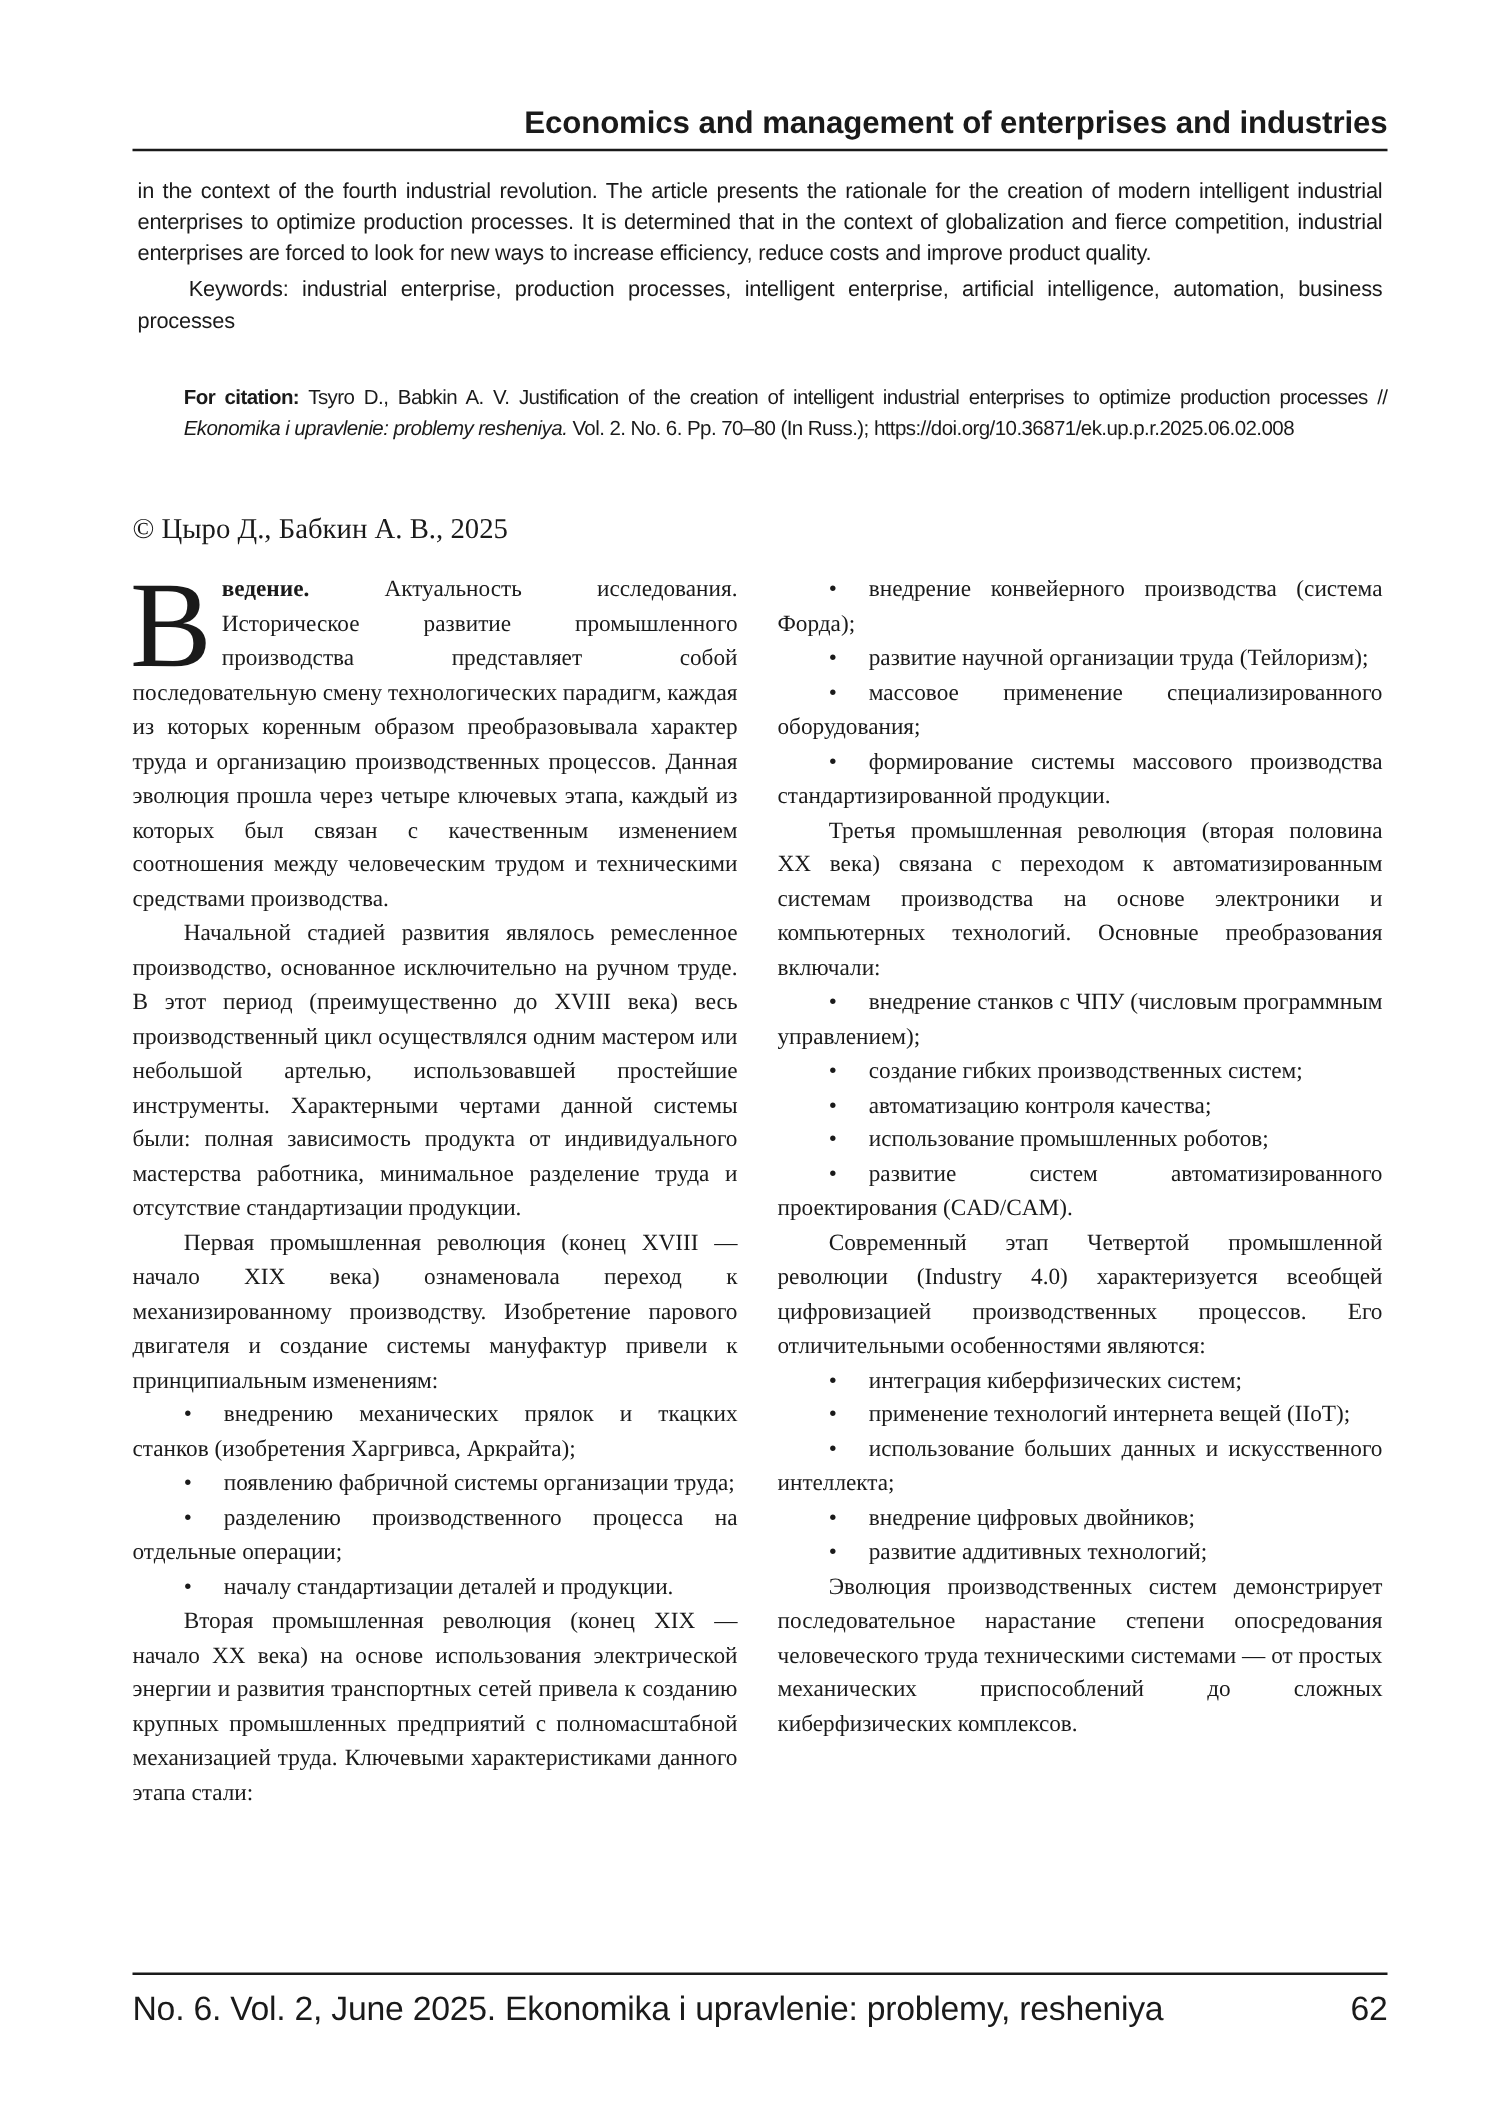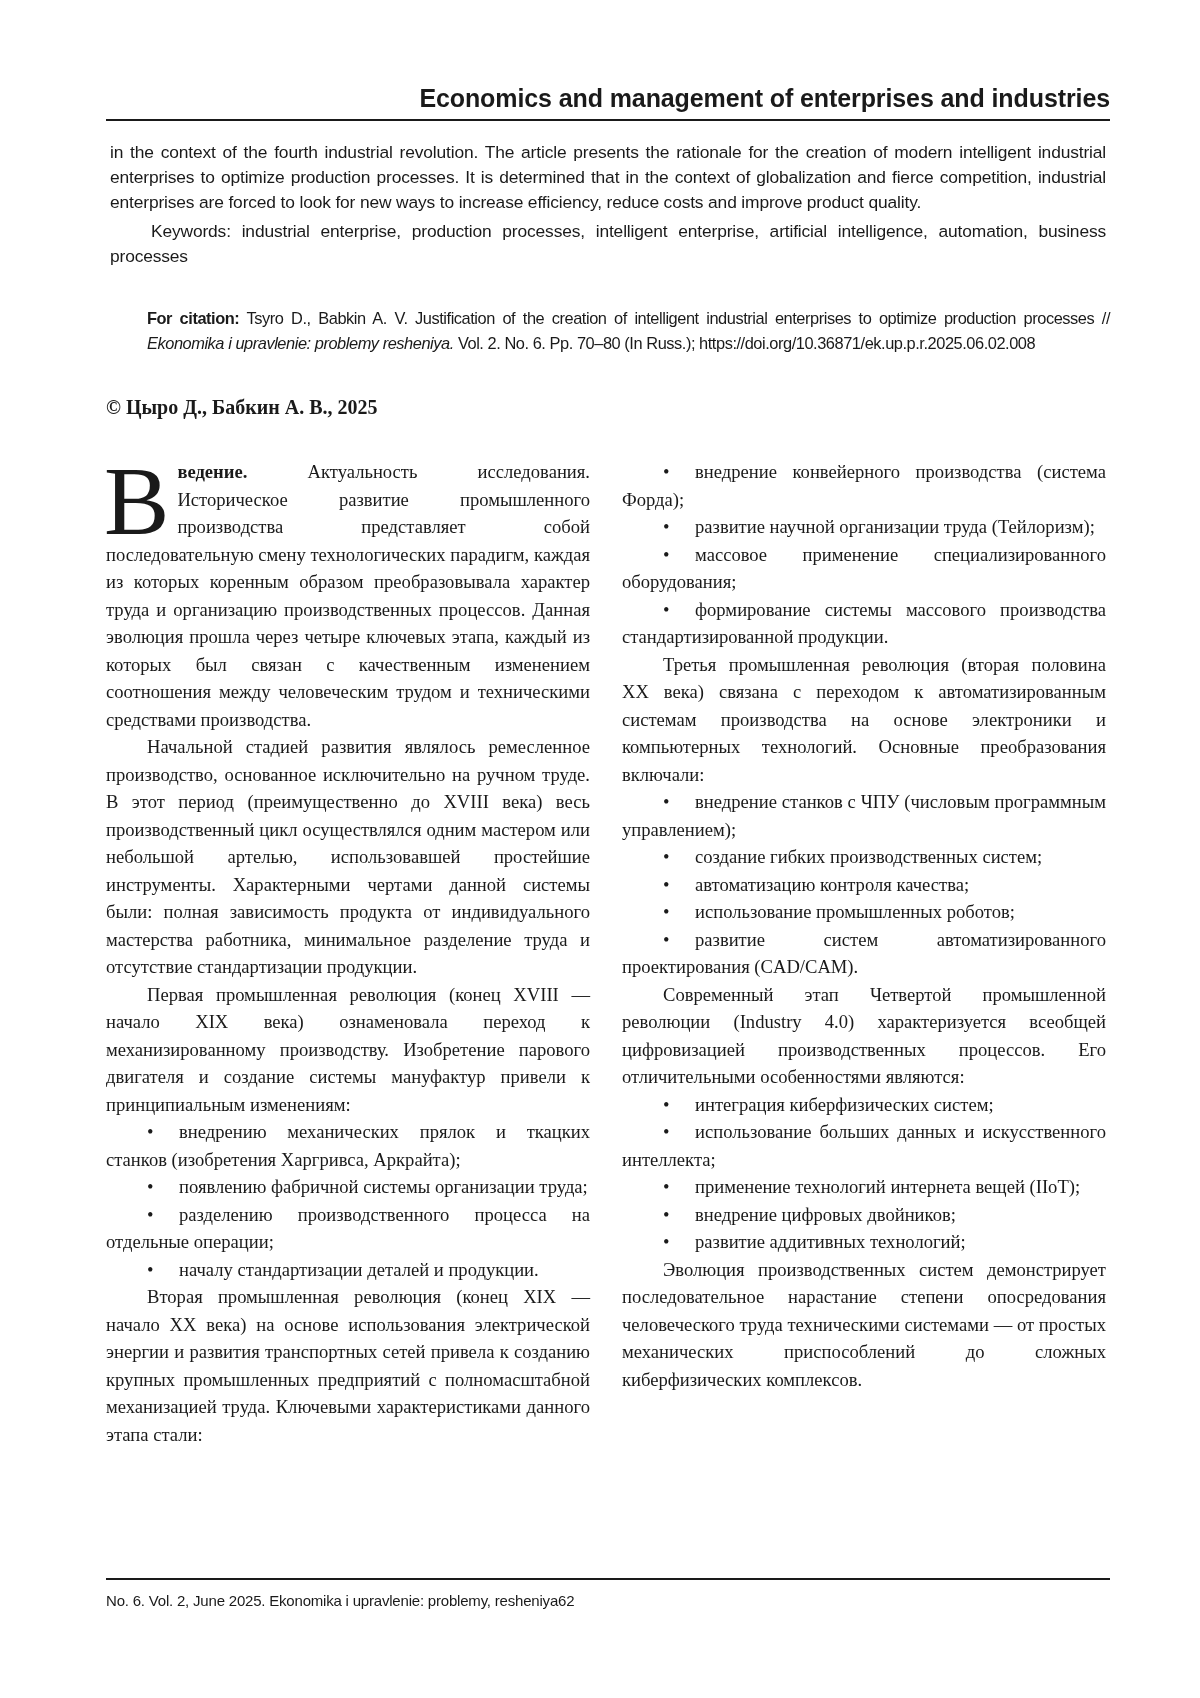--- a/index.html
+++ b/index.html
@@ -21,41 +21,41 @@
   .abstract .kw { text-indent: 41px; }
   .abstract .kw b { font-weight: normal; }
 
   .citation {
     position: absolute; left: 147px; right: 90px; top: 306px;
     font-size: 16.4px; line-height: 25px; text-align: justify; letter-spacing: -0.45px;
   }
   .citation b { font-weight: bold; }
   .citation i { font-style: italic; }
 
-  .copyright { position: absolute; left: 106px; top: 396px; font-size: 20px; font-weight: bold; }
+  .copyright { position: absolute; left: 106px; top: 410px; font-size: 23px; }
 
   .columns {
     position: absolute; left: 106px; top: 458px; width: 1004px; height: 1110px;
   }
   .col { position: absolute; top: 0; width: 484px; font-size: 18.6px; line-height: 27.5px; text-align: justify; }
   .col.left { left: 0; }
   .col.right { left: 516px; }
   .col p { margin: 0; }
   .col p.indent { text-indent: 41px; }
   .col .bullet { text-indent: 41px; }
   .col .bullet .dot { display: inline-block; width: 32px; text-indent: 0; }
   .dropcap {
     float: left; font-size: 98px; line-height: 78px; margin: 4px 8px 0 -2px;
     font-family: "Liberation Serif", serif;
   }
 
   .foot-rule { position: absolute; left: 106px; right: 90px; top: 1578px; height: 2px; background: #1a1a1a; }
   .footer {
     position: absolute; left: 106px; right: 90px; top: 1592px;
-    font-size: 15px; display: flex; letter-spacing: -0.2px;
+    font-size: 27px; display: flex; justify-content: space-between; letter-spacing: -0.2px;
   }
 </style>
 </head>
 <body>
 
 <div class="running-head sans">Economics and management of enterprises and industries</div>
 <div class="head-rule"></div>
 
 <div class="abstract sans">
   <p>in the context of the fourth industrial revolution. The article presents the rationale for the creation of modern intelligent industrial enterprises to optimize production processes. It is determined that in the context of globalization and fierce competition, industrial enterprises are forced to look for new ways to increase efficiency, reduce costs and improve product quality.</p>
@@ -96,22 +96,22 @@
     <div>
       <p class="bullet"><span class="dot">•</span><span>внедрение станков с ЧПУ (числовым программным управлением);</span></p>
       <p class="bullet"><span class="dot">•</span><span>создание гибких производственных систем;</span></p>
       <p class="bullet"><span class="dot">•</span><span>автоматизацию контроля качества;</span></p>
       <p class="bullet"><span class="dot">•</span><span>использование промышленных роботов;</span></p>
       <p class="bullet"><span class="dot">•</span><span>развитие систем автоматизированного проектирования (CAD/CAM).</span></p>
     </div>
     <p class="indent">Современный этап Четвертой промышленной революции (Industry 4.0) характеризуется всеобщей цифровизацией производственных процессов. Его отличительными особенностями являются:</p>
     <div>
       <p class="bullet"><span class="dot">•</span><span>интеграция киберфизических систем;</span></p>
+      <p class="bullet"><span class="dot">•</span><span>применение технологий интернета вещей (IIoT);</span></p>
       <p class="bullet"><span class="dot">•</span><span>использование больших данных и искусственного интеллекта;</span></p>
-      <p class="bullet"><span class="dot">•</span><span>применение технологий интернета вещей (IIoT);</span></p>
       <p class="bullet"><span class="dot">•</span><span>внедрение цифровых двойников;</span></p>
       <p class="bullet"><span class="dot">•</span><span>развитие аддитивных технологий;</span></p>
     </div>
     <p class="indent">Эволюция производственных систем демонстрирует последовательное нарастание степени опосредования человеческого труда техническими системами — от простых механических приспособлений до сложных киберфизических комплексов.</p>
   </div>
 </div>
 
 <div class="foot-rule"></div>
 <div class="footer sans">
   <span>No. 6. Vol. 2, June 2025. Ekonomika i upravlenie: problemy, resheniya</span>

